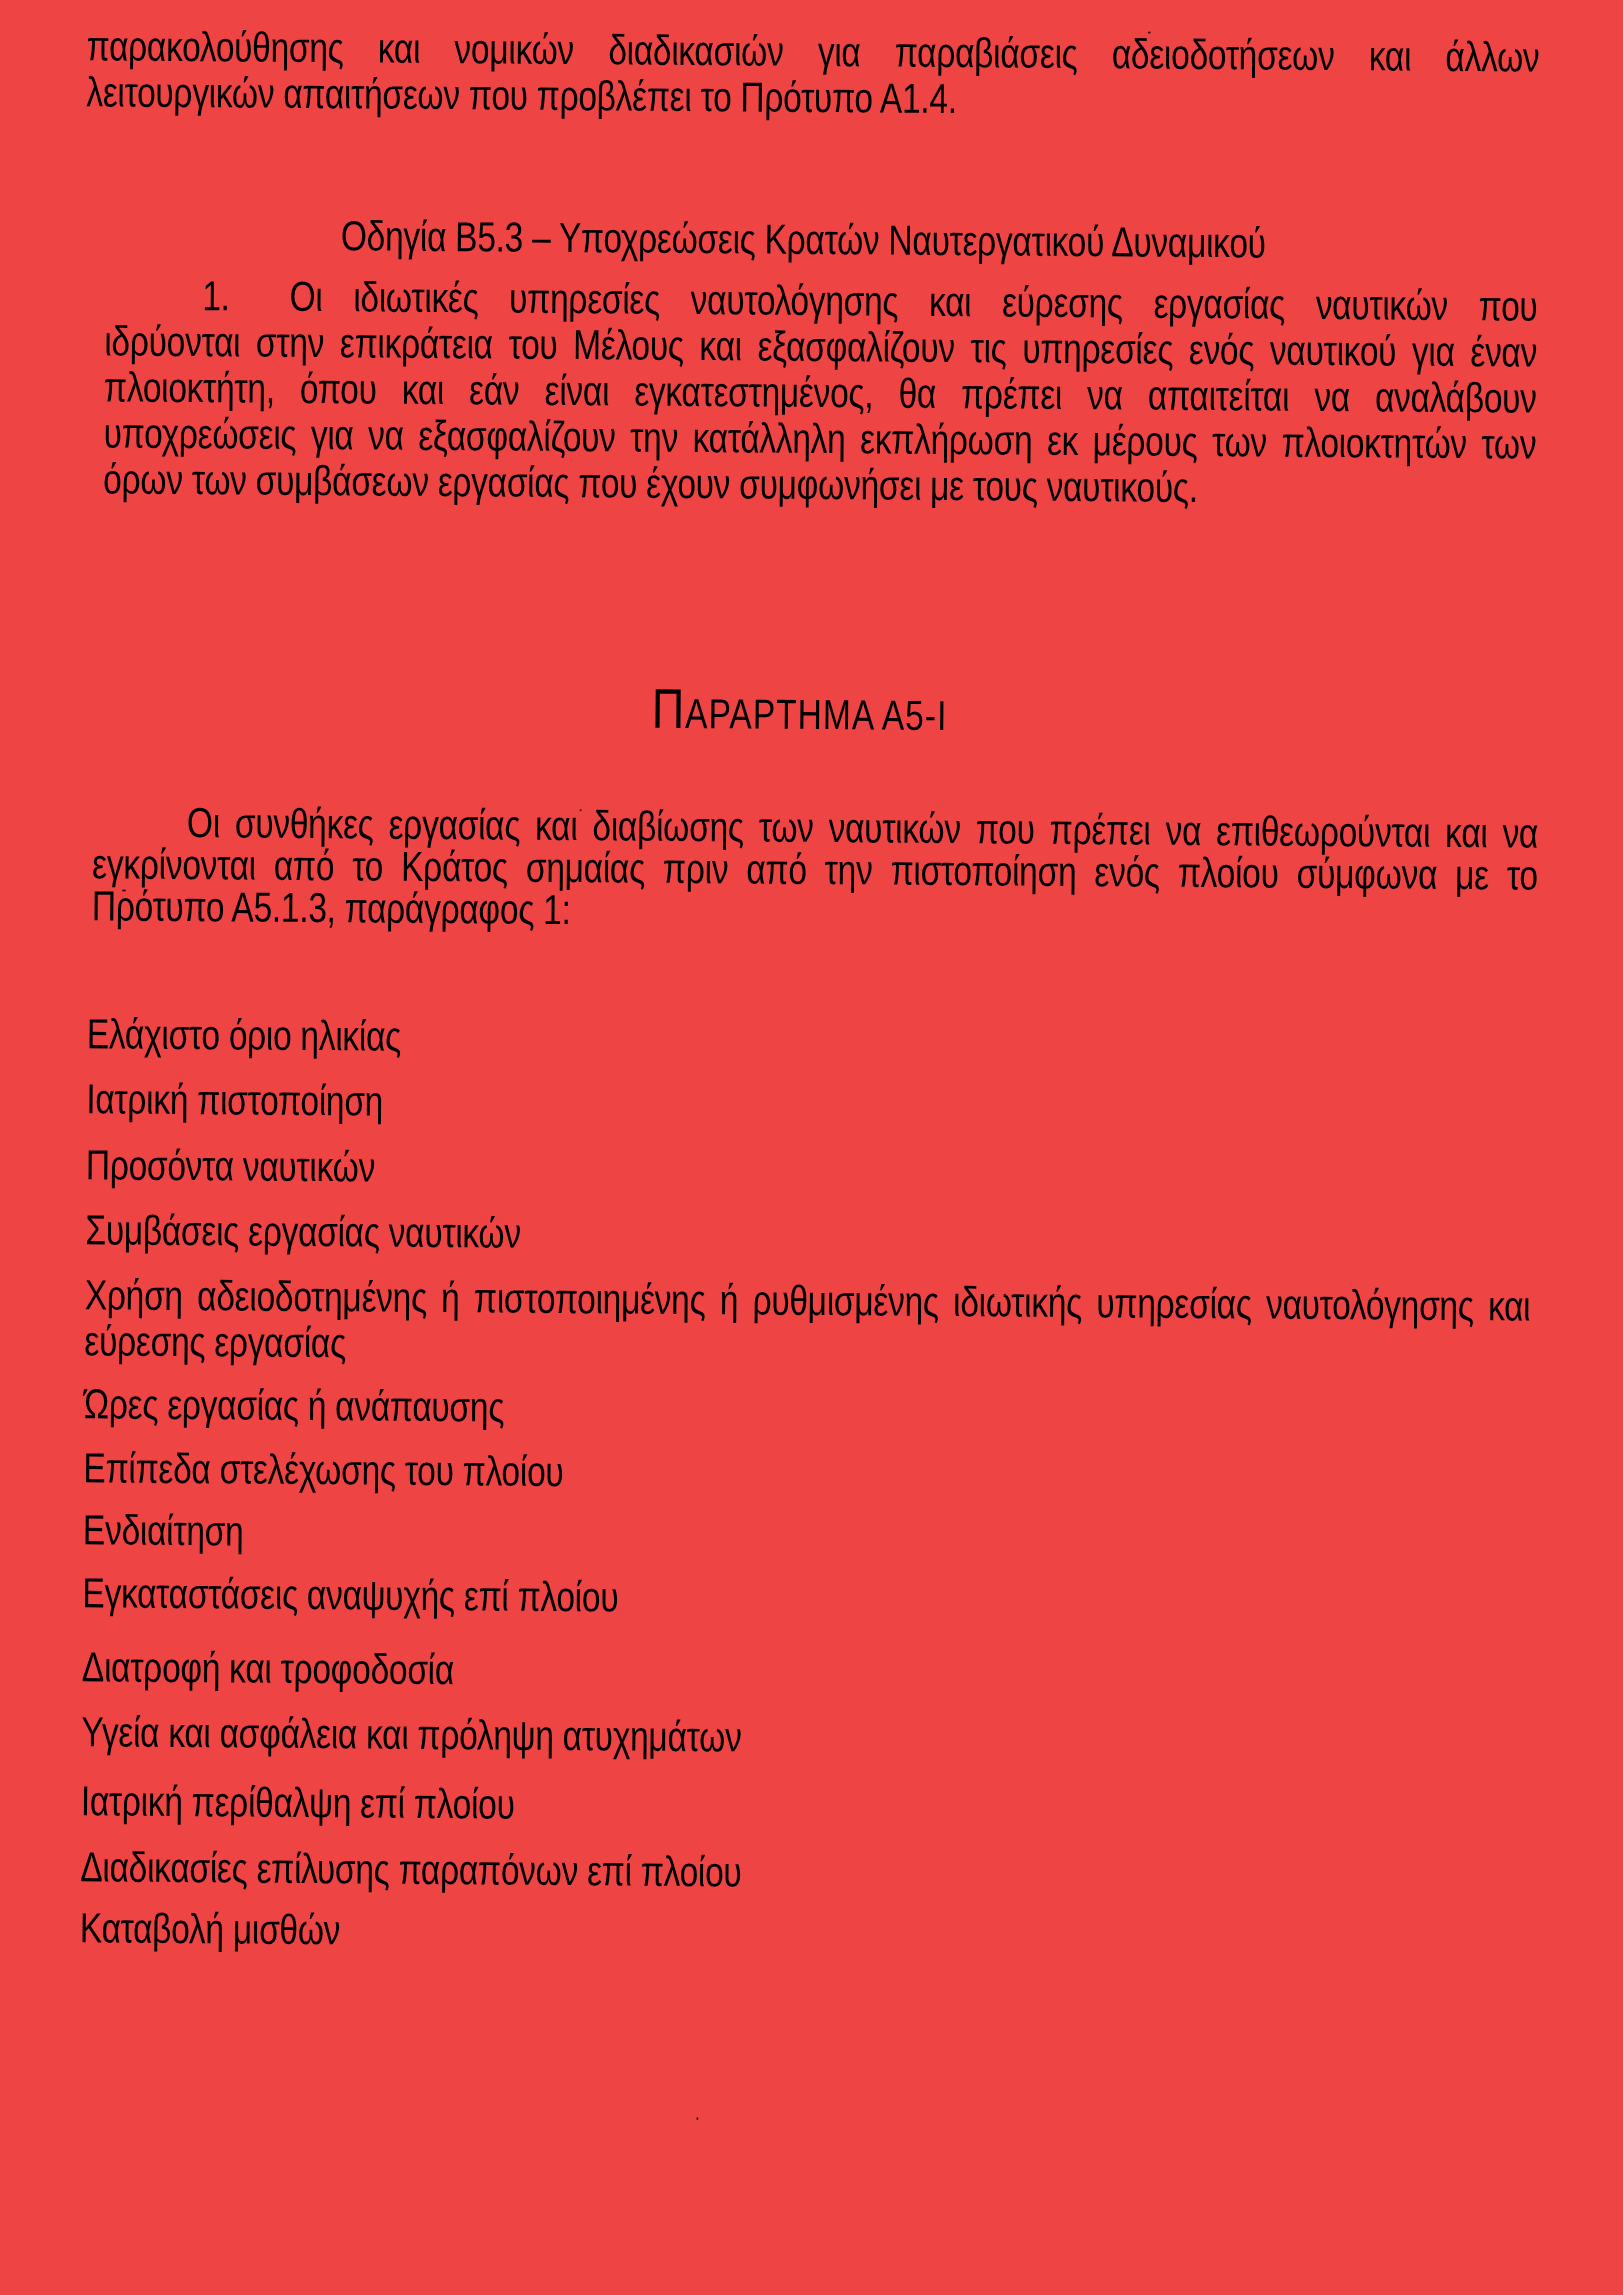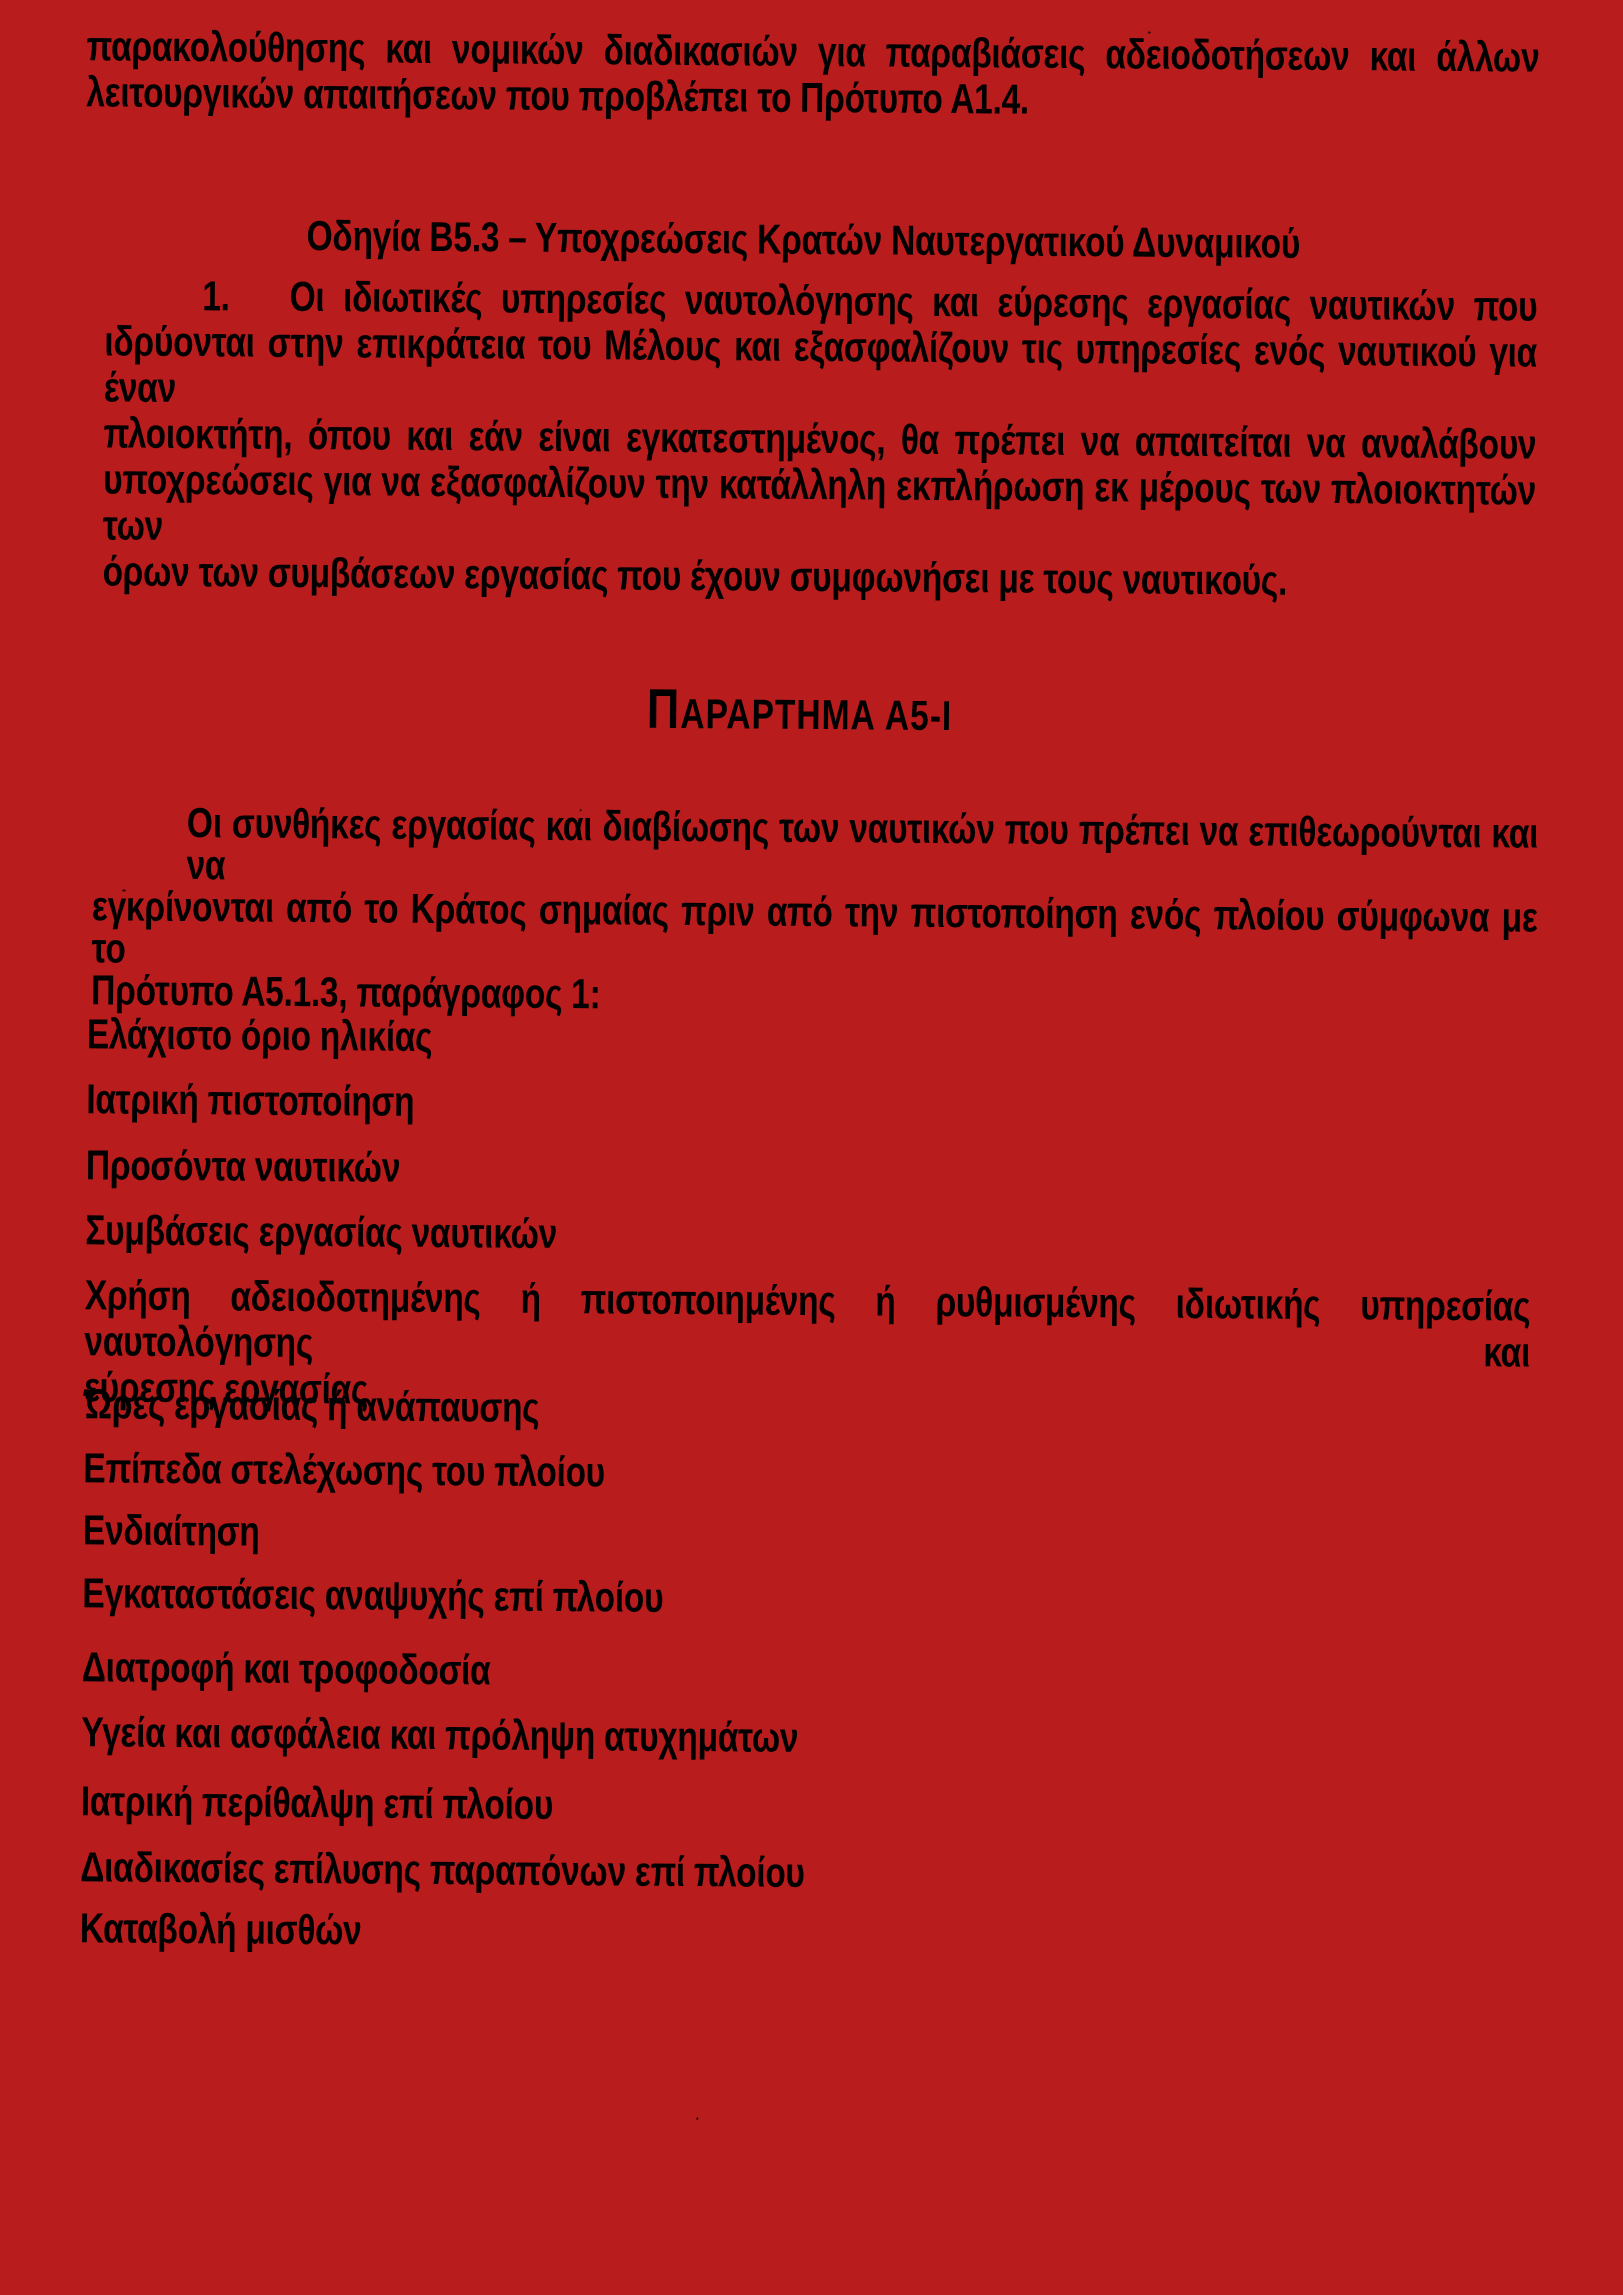--- a/index.html
+++ b/index.html
@@ -1,24 +1,24 @@
 <!DOCTYPE html>
 <html style="font-size:13px"><head>
 <meta charset="utf-8">
 <style>
   html, body { margin: 0; padding: 0; background: #ffffff; }
 
   .page {
     position: relative;
     width: 1624px;
     height: 2295px;
-    background: #b91c1c;
+    background: #ef4444;
     color: #000000;
     font-family: "Liberation Sans", sans-serif;
-    font-weight: bold;
+    font-weight: normal;
     overflow: hidden;
   }
 
   
   .scan-rotate {
     position: absolute;
     inset: 0;
     transform: rotate(0.45deg);
     transform-origin: 50% 50%;
   }

